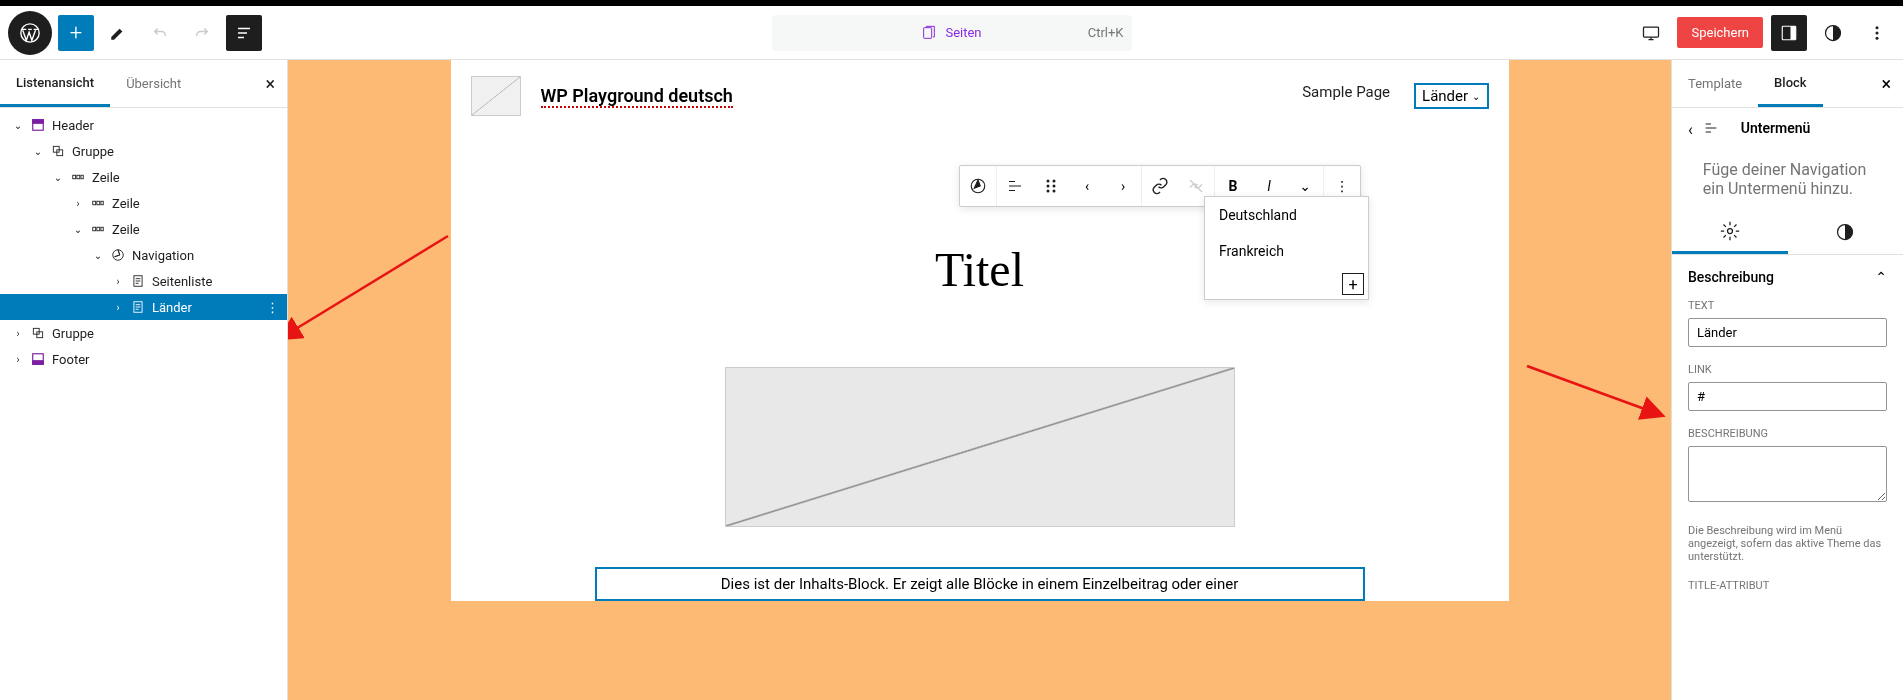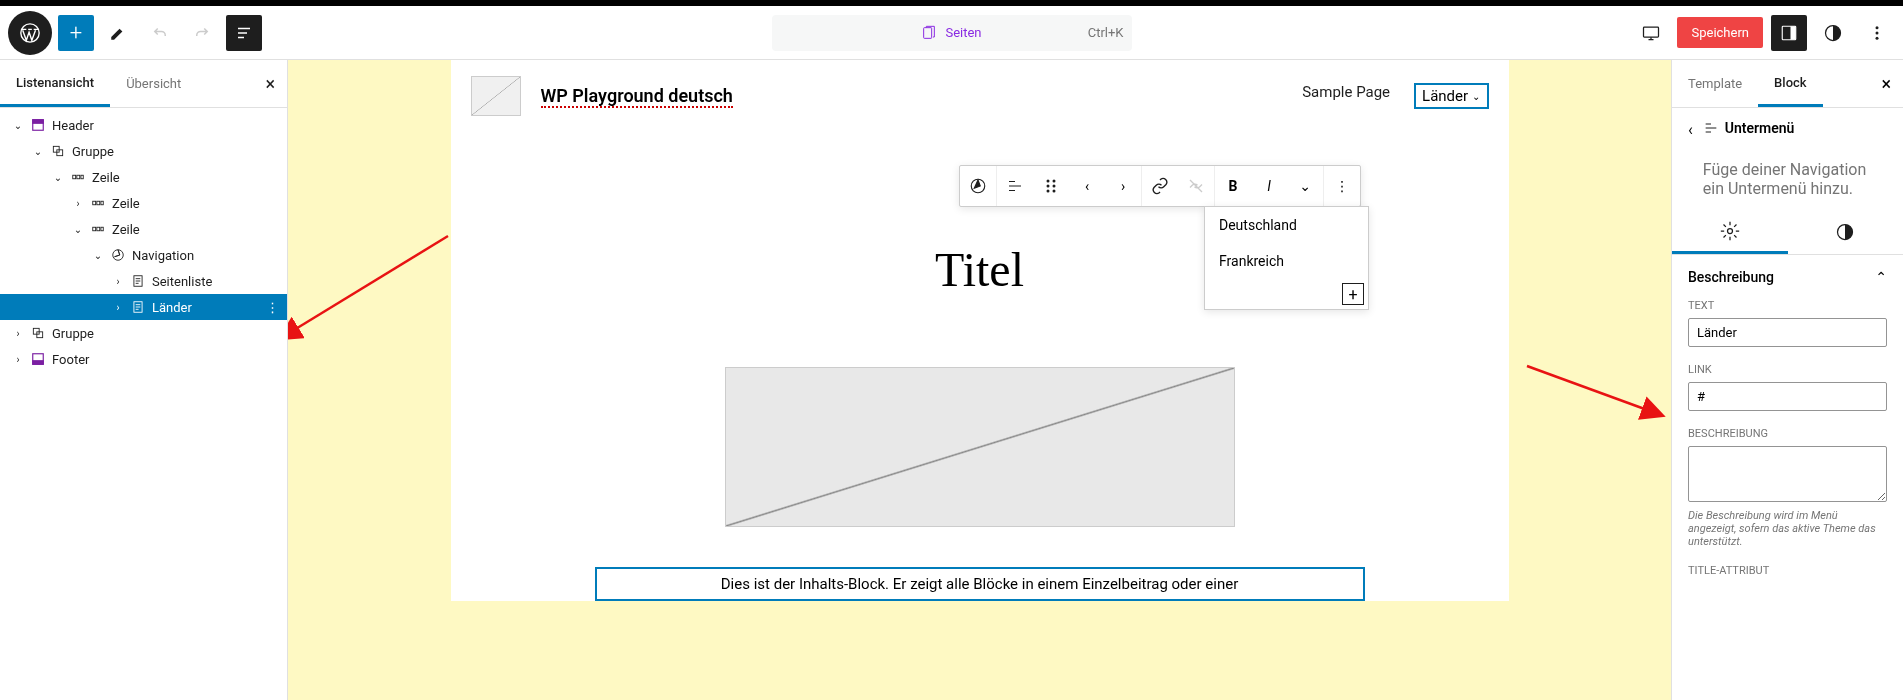--- a/index.html
+++ b/index.html
@@ -25,60 +25,60 @@
 .lp-tab { padding: 0 16px; height: 100%; display: flex; align-items: center; font-size: 13px; color: #757575; cursor: pointer; }
 .lp-tab.active { color: #1e1e1e; border-bottom: 3px solid #007cba; font-weight: 500; }
 .lp-close { position: absolute; right: 12px; cursor: pointer; font-size: 18px; color: #1e1e1e; }
 .tree { padding: 4px 0; }
 .tree-item { display: flex; align-items: center; height: 26px; font-size: 13px; color: #1e1e1e; cursor: pointer; position: relative; }
 .tree-item.selected { background: #007cba; color: #fff; }
 .tree-chevron { width: 20px; display: flex; align-items: center; justify-content: center; font-size: 10px; }
 .tree-icon { width: 20px; display: flex; align-items: center; justify-content: center; }
 .tree-label { padding-left: 4px; }
 .tree-more { position: absolute; right: 8px; color: #fff; }
-.canvas { flex: 1; background: #fef9c3; overflow-y: auto; position: relative; }
+.canvas { flex: 1; background: #fdba74; overflow-y: auto; position: relative; }
 .page-frame { margin: 0 auto; background: #fff; width: 1058px; margin-top: 0; }
 .page-header { display: flex; align-items: center; padding: 16px 20px; gap: 20px; position: relative; }
 .logo-placeholder { width: 50px; height: 40px; border: 1px solid #ccc; background: linear-gradient(to bottom right, transparent 49%, #aaa 50%, transparent 51%), #f0f0f0; }
 .site-title { font-size: 18px; font-weight: 600; border-bottom: 2px dotted #c00; }
 .nav-links { margin-left: auto; display: flex; gap: 24px; font-size: 15px; }
 .nav-link { color: #1e1e1e; }
 .nav-submenu { border: 2px solid #007cba; padding: 2px 6px; display: flex; align-items: center; gap: 4px; }
 .chev-down { font-size: 10px; }
 .float-toolbar { position: absolute; top: 105px; right: 310px; background: #fff; border: 1px solid #ccc; border-radius: 2px; display: flex; box-shadow: 0 2px 8px rgba(0,0,0,0.1); }
 .ft-group { display: flex; border-right: 1px solid #eee; }
 .ft-btn { width: 36px; height: 40px; display: flex; align-items: center; justify-content: center; cursor: pointer; font-size: 14px; }
 .ft-btn.disabled { color: #ccc; }
-.dropdown { position: absolute; top: 146px; right: 302px; background: #fff; border: 1px solid #ccc; width: 165px; box-shadow: 0 2px 8px rgba(0,0,0,0.1); }
+.dropdown { position: absolute; top: 136px; right: 302px; background: #fff; border: 1px solid #ccc; width: 165px; box-shadow: 0 2px 8px rgba(0,0,0,0.1); }
 .dd-item { padding: 10px 14px; font-size: 14px; cursor: pointer; }
 .dd-add { border: 1px solid #1e1e1e; width: 22px; height: 22px; margin: 4px 4px 4px auto; display: flex; align-items: center; justify-content: center; font-size: 16px; cursor: pointer; }
 .page-title { text-align: center; font-family: Georgia, serif; font-size: 48px; font-weight: 400; margin-top: 110px; }
 .img-placeholder { width: 510px; height: 160px; margin: 70px auto 40px; background: #e8e8e8; border: 1px solid #ccc; position: relative; }
 .img-placeholder::after { content: ''; position: absolute; top: 0; left: 0; right: 0; bottom: 0; background: linear-gradient(to bottom right, transparent 49.5%, #888 50%, transparent 50.5%); }
 .content-box { width: 770px; margin: 20px auto 16px; border: 2px solid #007cba; text-align: center; padding: 6px; font-size: 15px; }
 .right-panel { width: 232px; background: #fff; border-left: 1px solid #e0e0e0; overflow-y: auto; }
 .rp-tabs { display: flex; align-items: center; height: 48px; border-bottom: 1px solid #e0e0e0; position: relative; }
 .rp-tab { padding: 0 16px; height: 100%; display: flex; align-items: center; font-size: 13px; color: #757575; cursor: pointer; }
 .rp-tab.active { color: #1e1e1e; border-bottom: 3px solid #007cba; font-weight: 500; }
 .rp-close { position: absolute; right: 12px; cursor: pointer; font-size: 18px; }
 .block-info { padding: 12px 16px; display: flex; gap: 10px; }
 .bi-back { cursor: pointer; }
 .bi-text { flex: 1; }
-.bi-title { font-size: 14px; font-weight: 600; display: flex; align-items: center; gap: 6px; }
+.bi-title { font-size: 14px; font-weight: 600; display: flex; align-items: center; gap: 22px; }
 .bi-desc { font-size: 16px; color: #757575; margin-top: 24px; }
 .sub-tabs { display: flex; border-bottom: 1px solid #e0e0e0; }
 .sub-tab { flex: 1; height: 44px; display: flex; align-items: center; justify-content: center; cursor: pointer; }
 .sub-tab.active { border-bottom: 3px solid #007cba; }
 .settings-section { padding: 0 16px; }
 .section-header { display: flex; align-items: center; justify-content: space-between; padding: 14px 0; font-size: 14px; font-weight: 500; }
 .field { margin-bottom: 16px; }
 .field-label { font-size: 11px; color: #757575; text-transform: uppercase; margin-bottom: 6px; display: block; }
 .field input, .field textarea { width: 100%; border: 1px solid #949494; padding: 6px 8px; font-size: 13px; border-radius: 2px; font-family: inherit; }
 .field textarea { height: 56px; resize: vertical; }
-.field-help { font-size: 11px; color: #757575; margin-top: 3px; font-style: italic; }
+.field-help { font-size: 11px; color: #757575; margin-top: 18px; }
 .arrow { position: absolute; pointer-events: none; }
 .arrow svg { overflow: visible; }
 svg { display: block; }
 </style>
 </head>
 <body>
 
 <div class="app">
   <div class="blackbar"></div>
 

